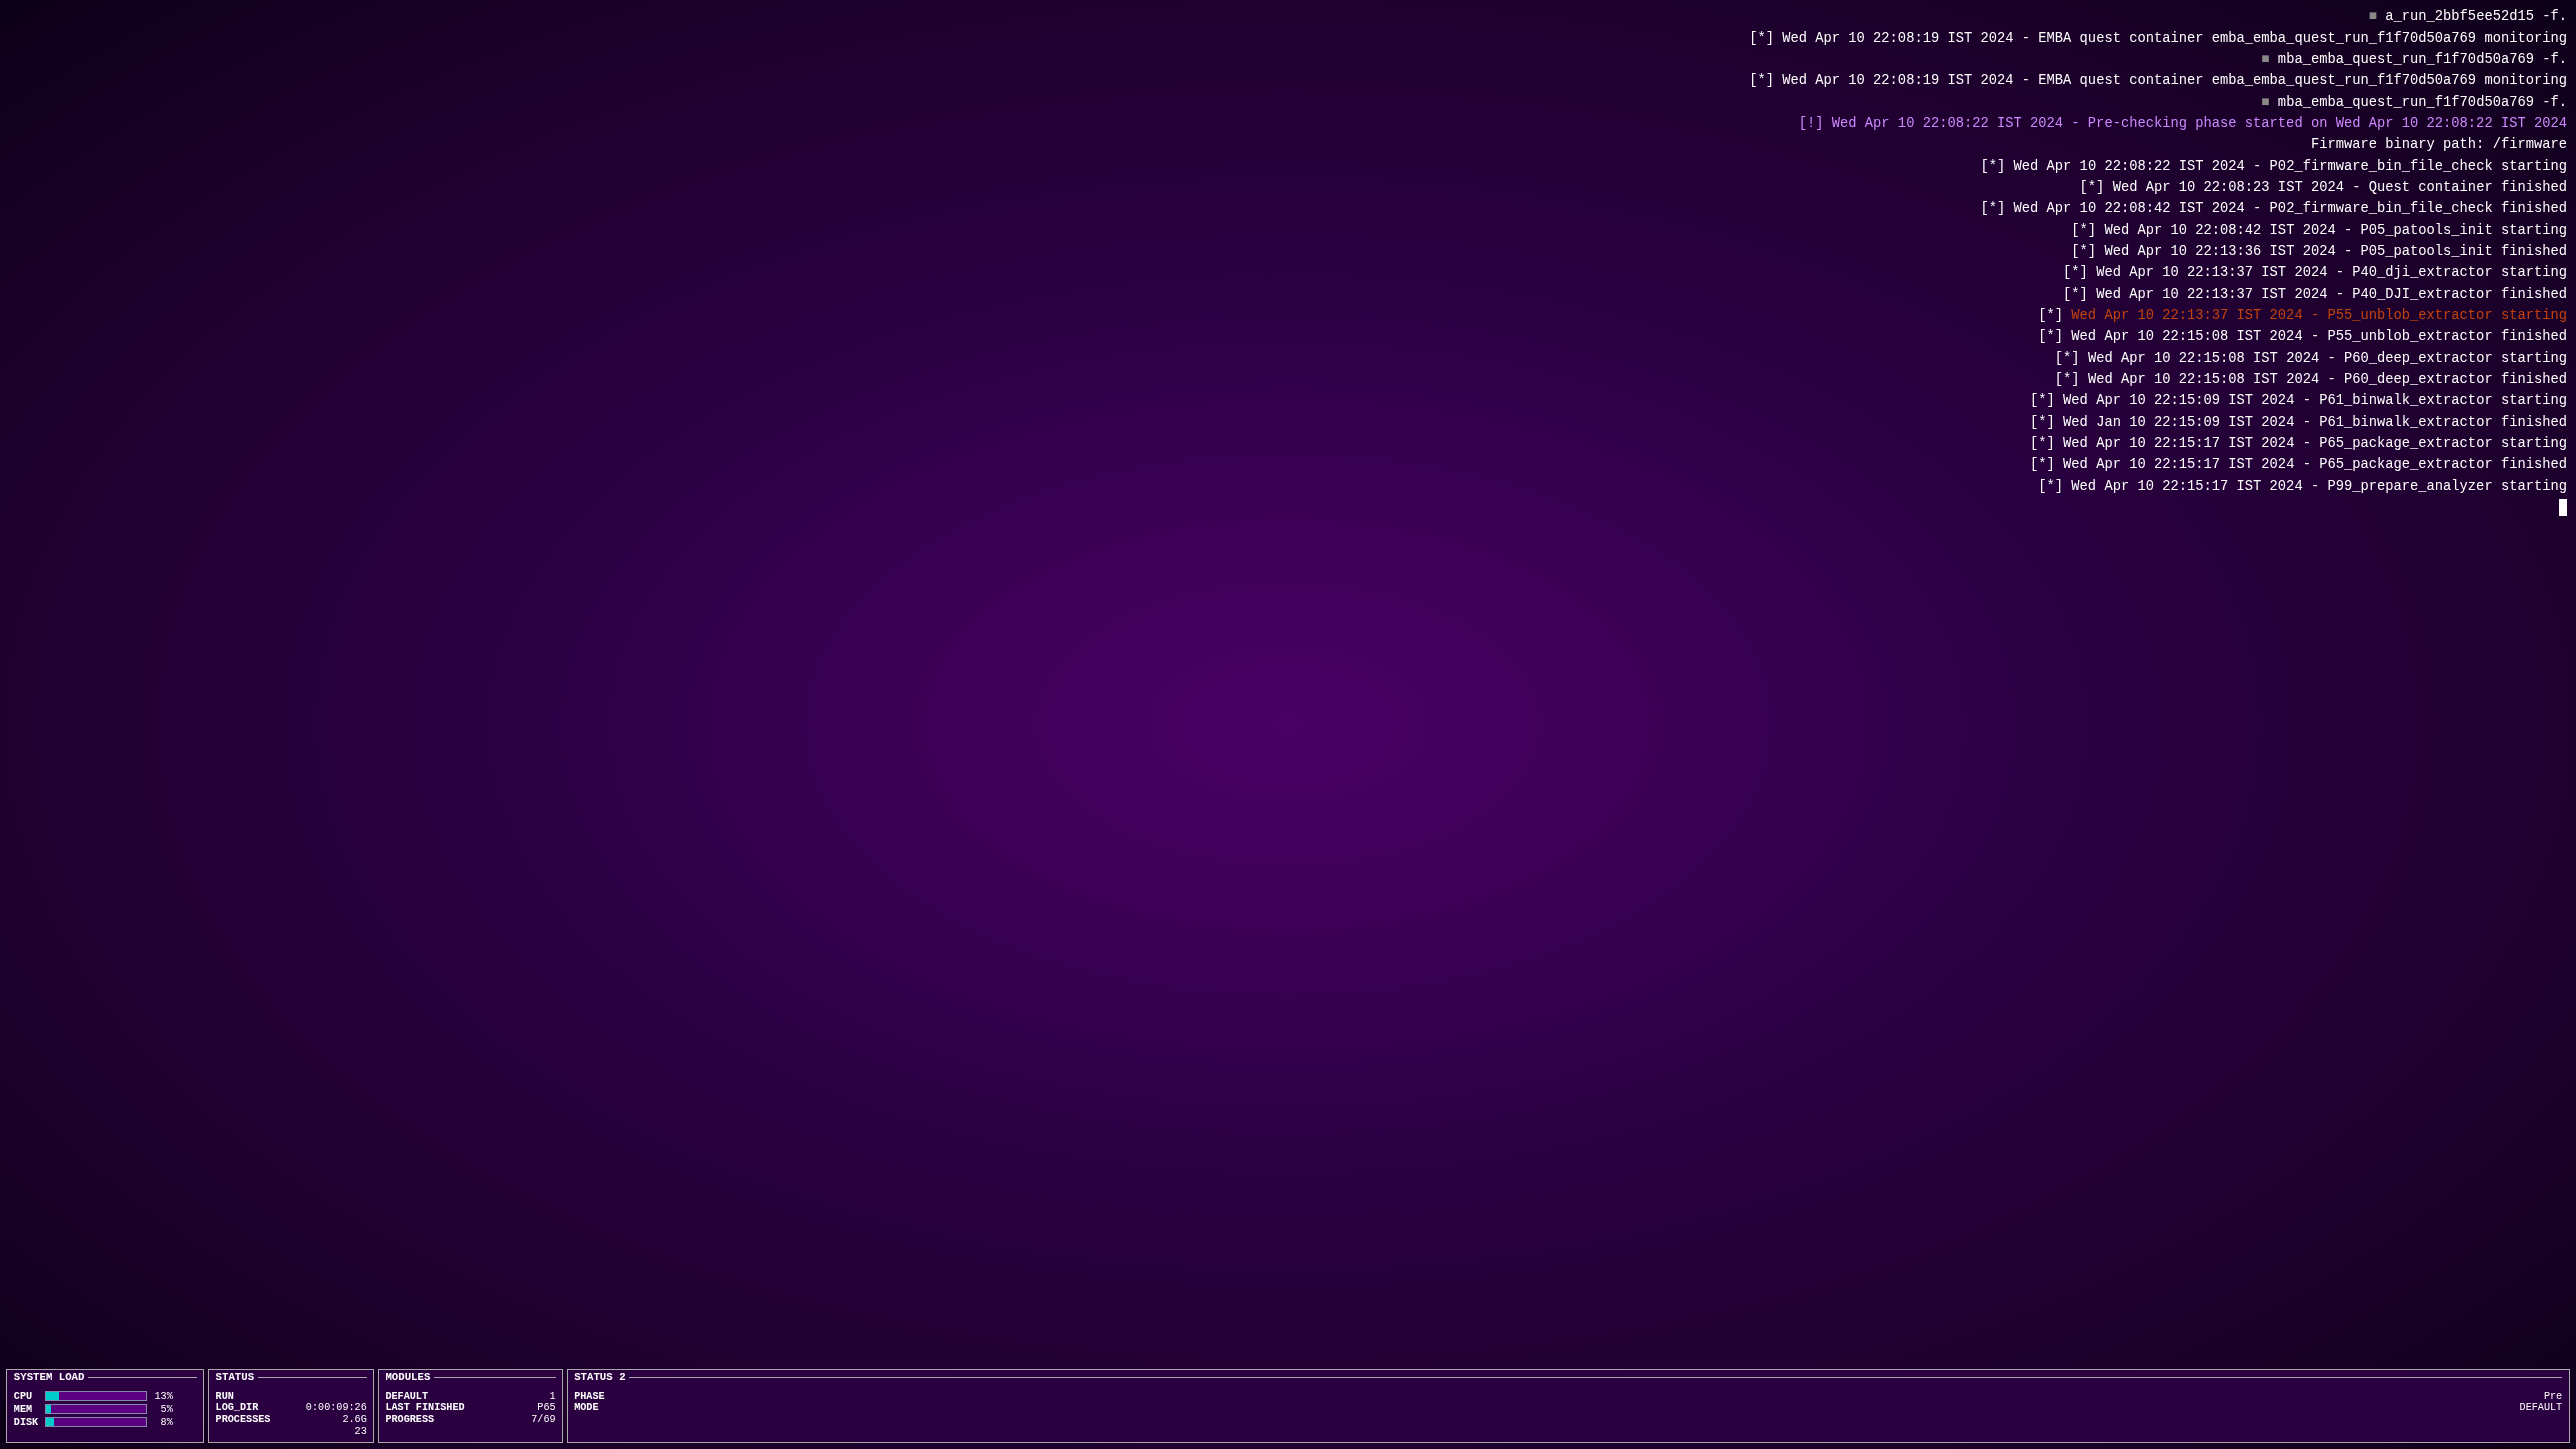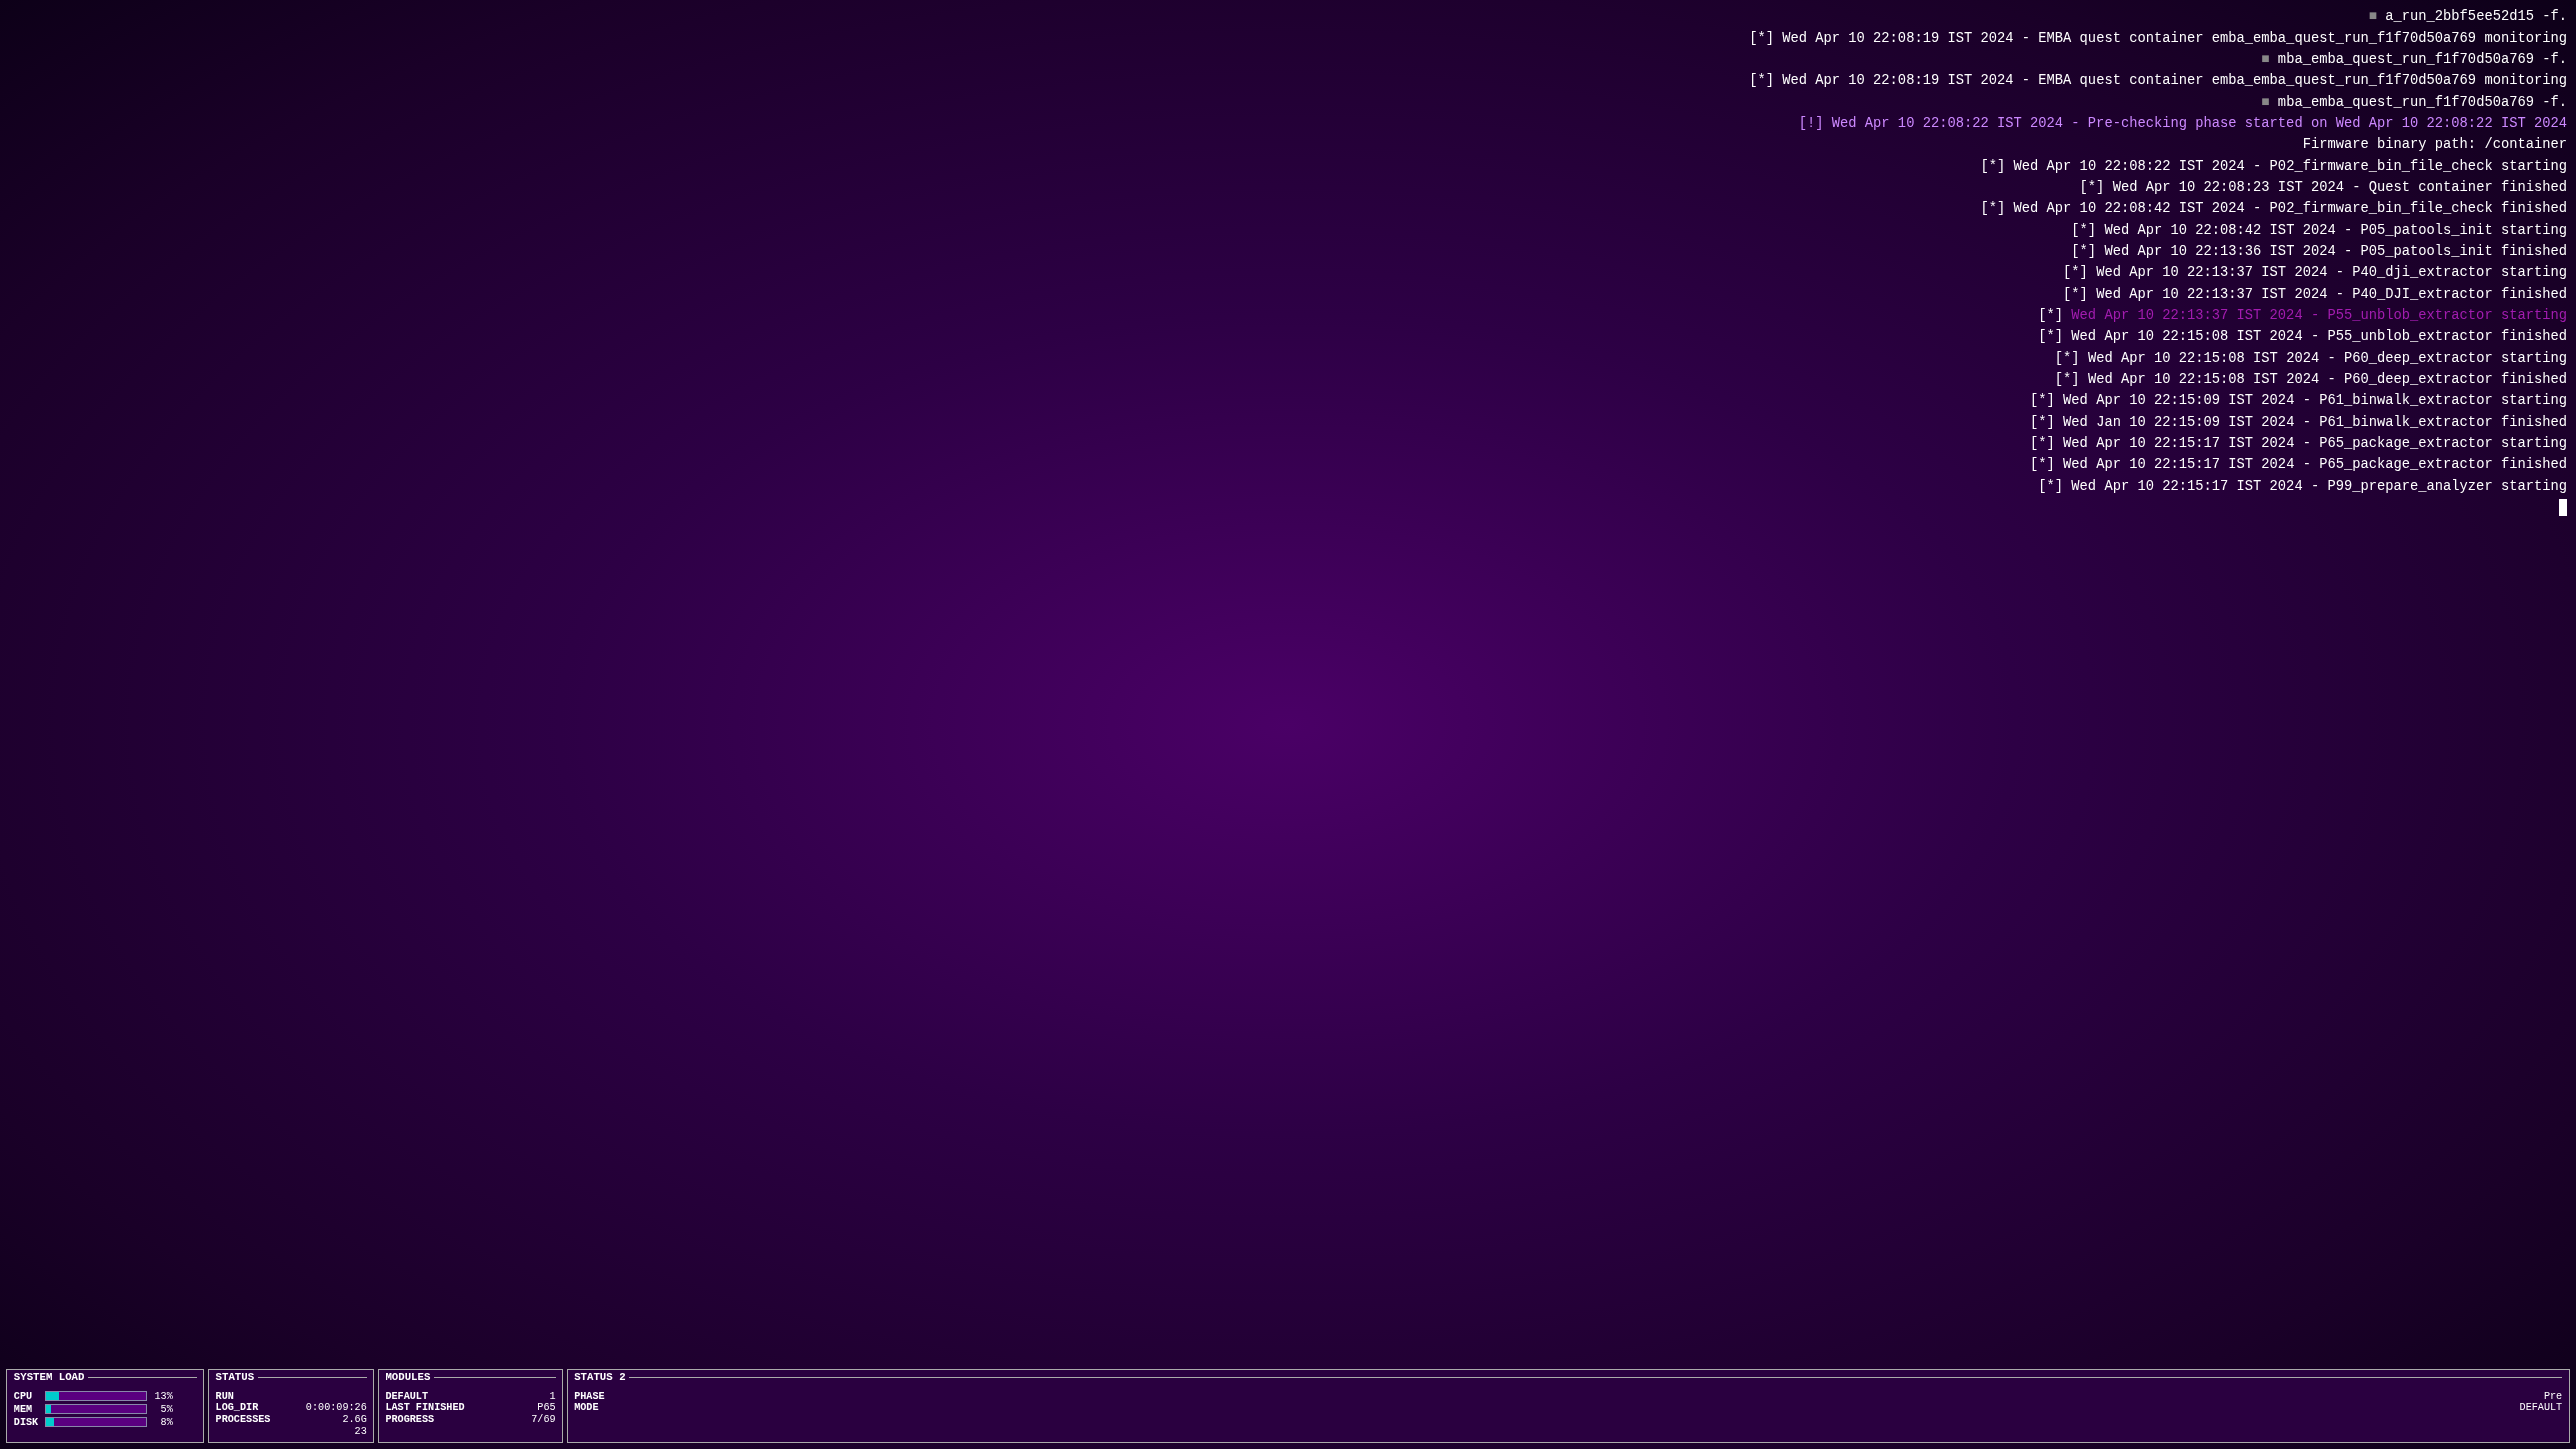--- a/index.html
+++ b/index.html
@@ -233,29 +233,29 @@
 
 <div class="terminal">
   <div class="terminal-output">
 
   <div class="log-line"><span style="color:#888888">■</span> a_run_2bbf5ee52d15 -f.</div>
       <div class="log-line"><span style="color:#ffffff">[*]</span> <span style="color:#ffffff">Wed Apr 10 22:08:19 IST 2024 - EMBA quest container emba_emba_quest_run_f1f70d50a769 monitoring</span></div>
       <div class="log-line"><span style="color:#888888">■</span> mba_emba_quest_run_f1f70d50a769 -f.</div>
       <div class="log-line"><span style="color:#ffffff">[*]</span> <span style="color:#ffffff">Wed Apr 10 22:08:19 IST 2024 - EMBA quest container emba_emba_quest_run_f1f70d50a769 monitoring</span></div>
       <div class="log-line"><span style="color:#888888">■</span> mba_emba_quest_run_f1f70d50a769 -f.</div>
       <div class="log-line"><span style="color:#cc88ff">[!]</span> <span style="color:#cc88ff">Wed Apr 10 22:08:22 IST 2024 - Pre-checking phase started on Wed Apr 10 22:08:22 IST 2024</span></div>
-      <div class="log-line"><span style="color:#ffffff">    Firmware binary path: /container</span></div>
+      <div class="log-line"><span style="color:#ffffff">    Firmware binary path: /firmware</span></div>
       <div class="log-line"><span style="color:#ffffff">[*]</span> <span style="color:#ffffff">Wed Apr 10 22:08:22 IST 2024 - P02_firmware_bin_file_check starting</span></div>
       <div class="log-line"><span style="color:#ffffff">[*]</span> <span style="color:#ffffff">Wed Apr 10 22:08:23 IST 2024 - Quest container finished</span></div>
       <div class="log-line"><span style="color:#ffffff">[*]</span> <span style="color:#ffffff">Wed Apr 10 22:08:42 IST 2024 - P02_firmware_bin_file_check finished</span></div>
       <div class="log-line"><span style="color:#ffffff">[*]</span> <span style="color:#ffffff">Wed Apr 10 22:08:42 IST 2024 - P05_patools_init starting</span></div>
       <div class="log-line"><span style="color:#ffffff">[*]</span> <span style="color:#ffffff">Wed Apr 10 22:13:36 IST 2024 - P05_patools_init finished</span></div>
       <div class="log-line"><span style="color:#ffffff">[*]</span> <span style="color:#ffffff">Wed Apr 10 22:13:37 IST 2024 - P40_dji_extractor starting</span></div>
       <div class="log-line"><span style="color:#ffffff">[*]</span> <span style="color:#ffffff">Wed Apr 10 22:13:37 IST 2024 - P40_DJI_extractor finished</span></div>
-      <div class="log-line"><span style="color:#ffffff">[*]</span> <span style="color:#a21caf">Wed Apr 10 22:13:37 IST 2024 - P55_unblob_extractor starting</span></div>
+      <div class="log-line"><span style="color:#ffffff">[*]</span> <span style="color:#c2410c">Wed Apr 10 22:13:37 IST 2024 - P55_unblob_extractor starting</span></div>
       <div class="log-line"><span style="color:#ffffff">[*]</span> <span style="color:#ffffff">Wed Apr 10 22:15:08 IST 2024 - P55_unblob_extractor finished</span></div>
       <div class="log-line"><span style="color:#ffffff">[*]</span> <span style="color:#ffffff">Wed Apr 10 22:15:08 IST 2024 - P60_deep_extractor starting</span></div>
       <div class="log-line"><span style="color:#ffffff">[*]</span> <span style="color:#ffffff">Wed Apr 10 22:15:08 IST 2024 - P60_deep_extractor finished</span></div>
       <div class="log-line"><span style="color:#ffffff">[*]</span> <span style="color:#ffffff">Wed Apr 10 22:15:09 IST 2024 - P61_binwalk_extractor starting</span></div>
       <div class="log-line"><span style="color:#ffffff">[*]</span> <span style="color:#ffffff">Wed Jan 10 22:15:09 IST 2024 - P61_binwalk_extractor finished</span></div>
       <div class="log-line"><span style="color:#ffffff">[*]</span> <span style="color:#ffffff">Wed Apr 10 22:15:17 IST 2024 - P65_package_extractor starting</span></div>
       <div class="log-line"><span style="color:#ffffff">[*]</span> <span style="color:#ffffff">Wed Apr 10 22:15:17 IST 2024 - P65_package_extractor finished</span></div>
       <div class="log-line"><span style="color:#ffffff">[*]</span> <span style="color:#ffffff">Wed Apr 10 22:15:17 IST 2024 - P99_prepare_analyzer starting</span></div>
       <div class="log-line"><span class="cursor-block"></span></div>
     </div>

